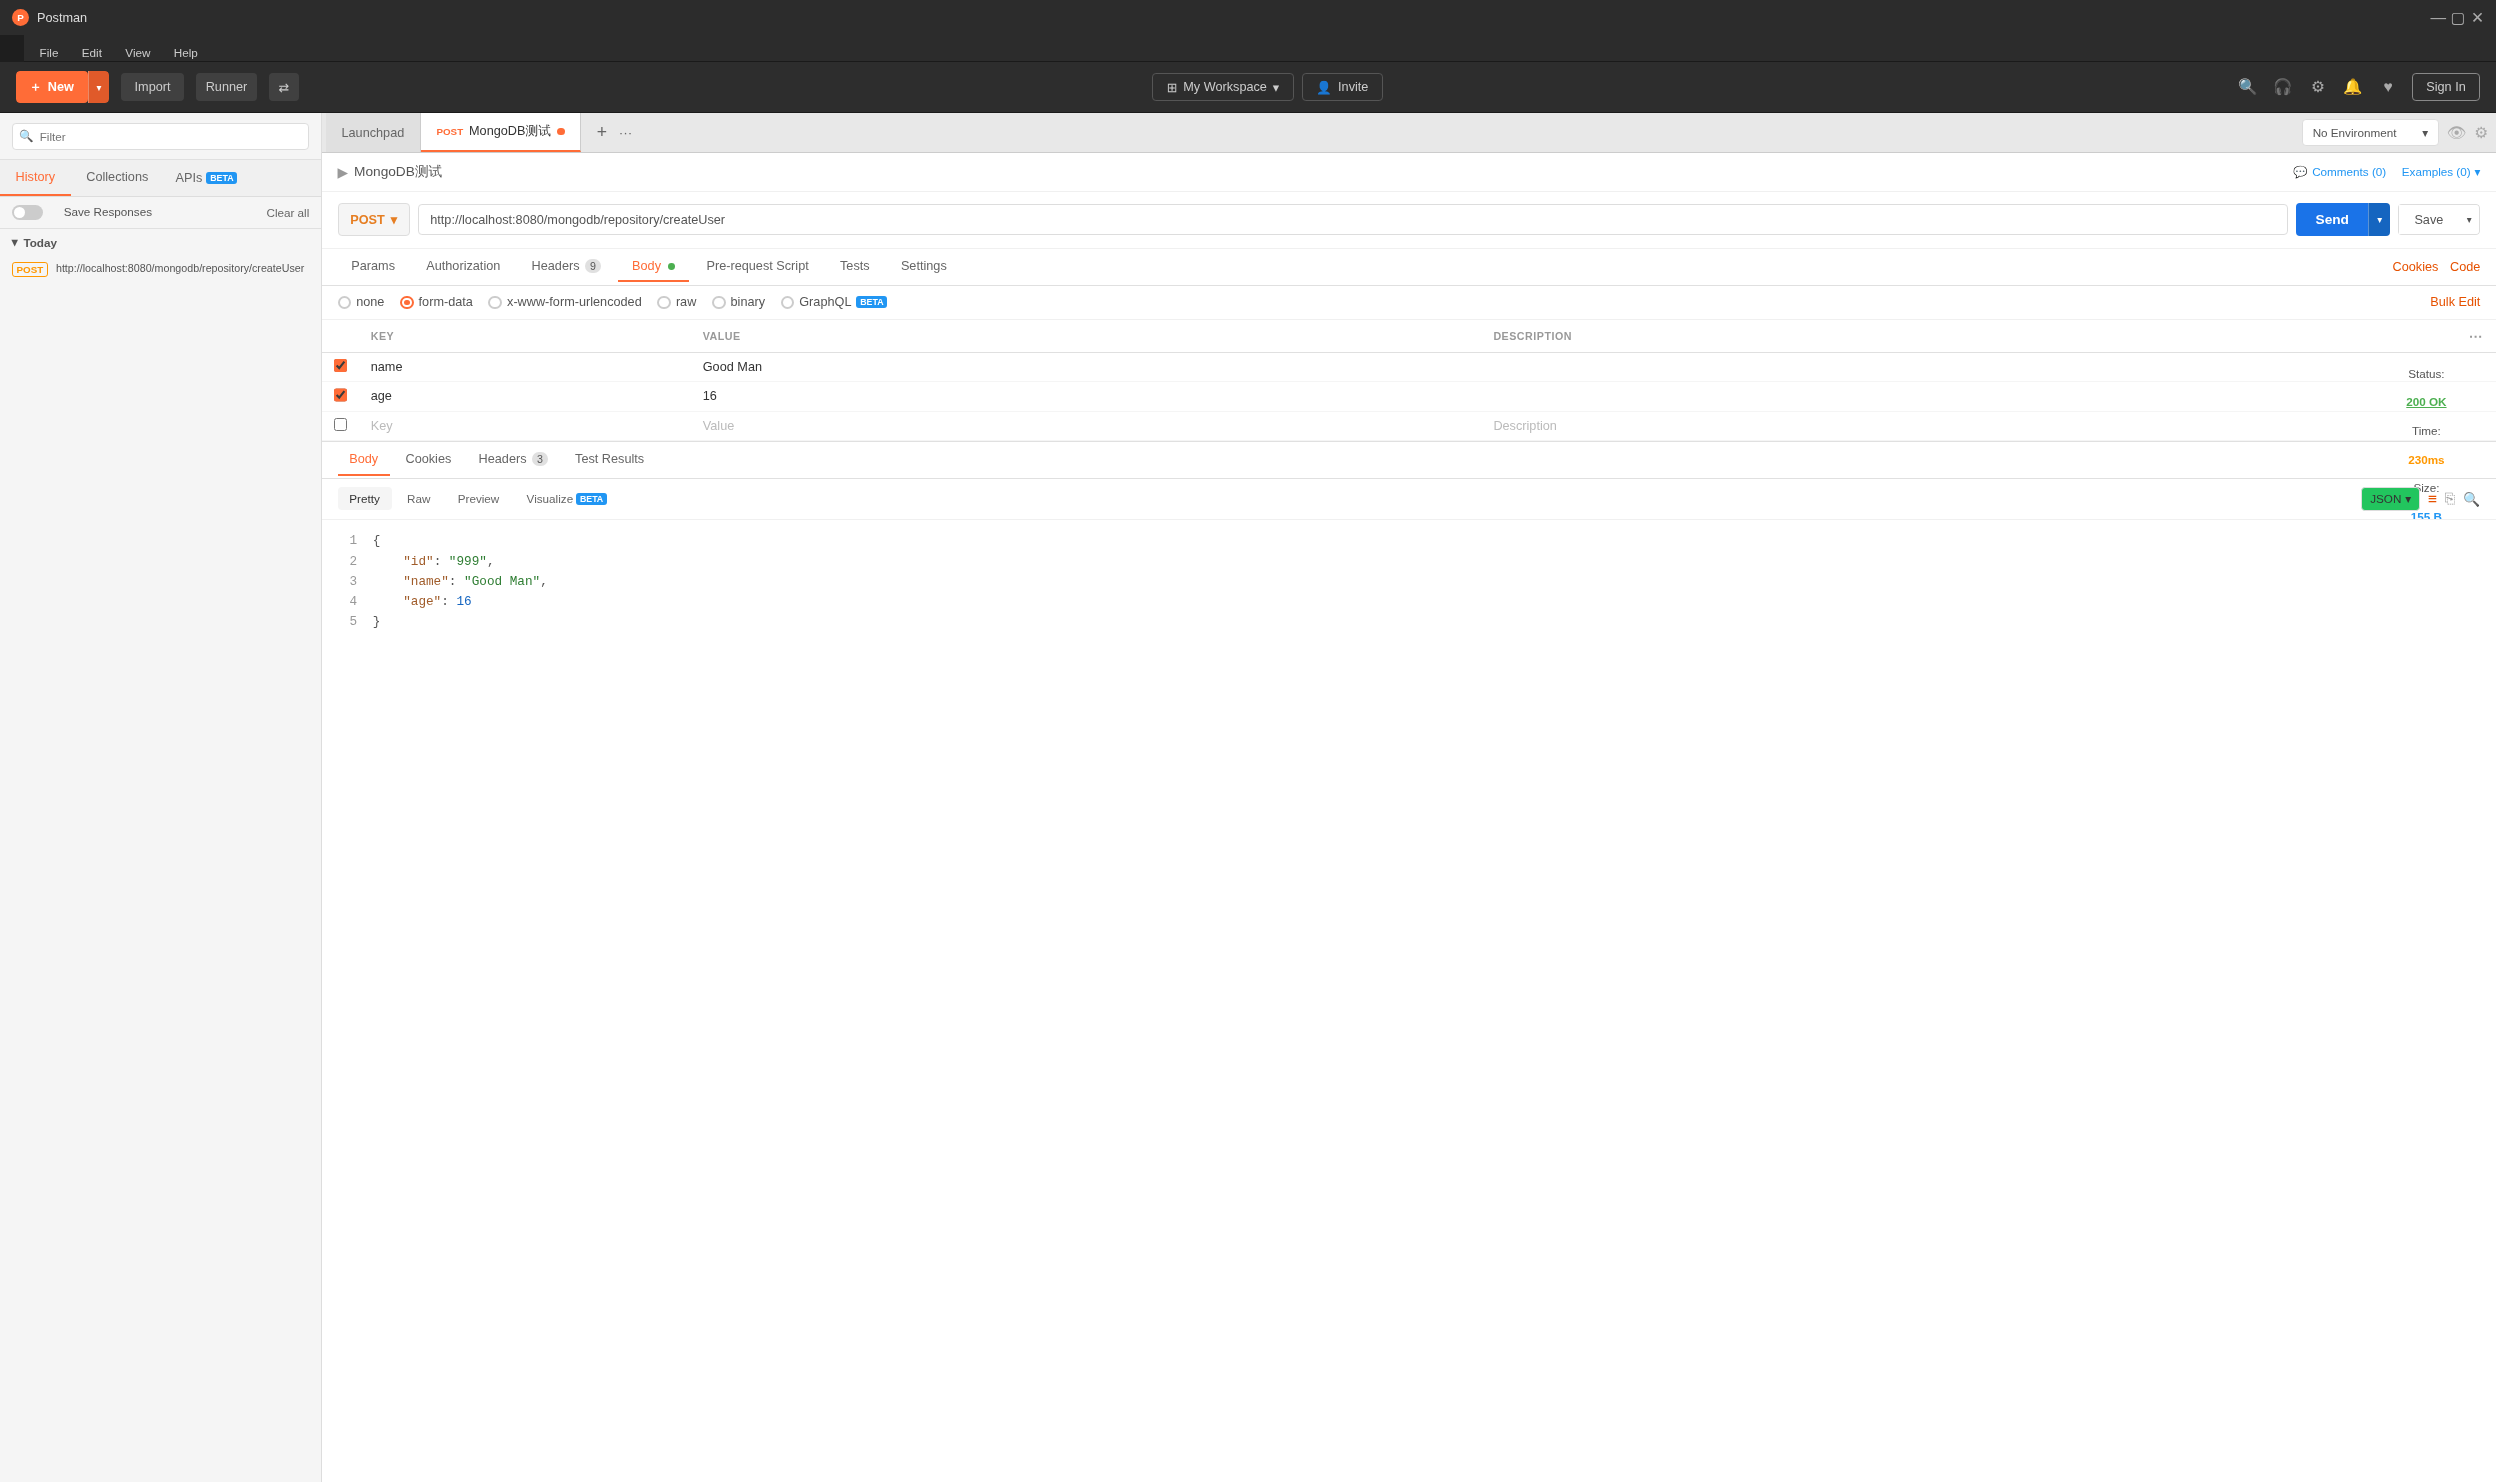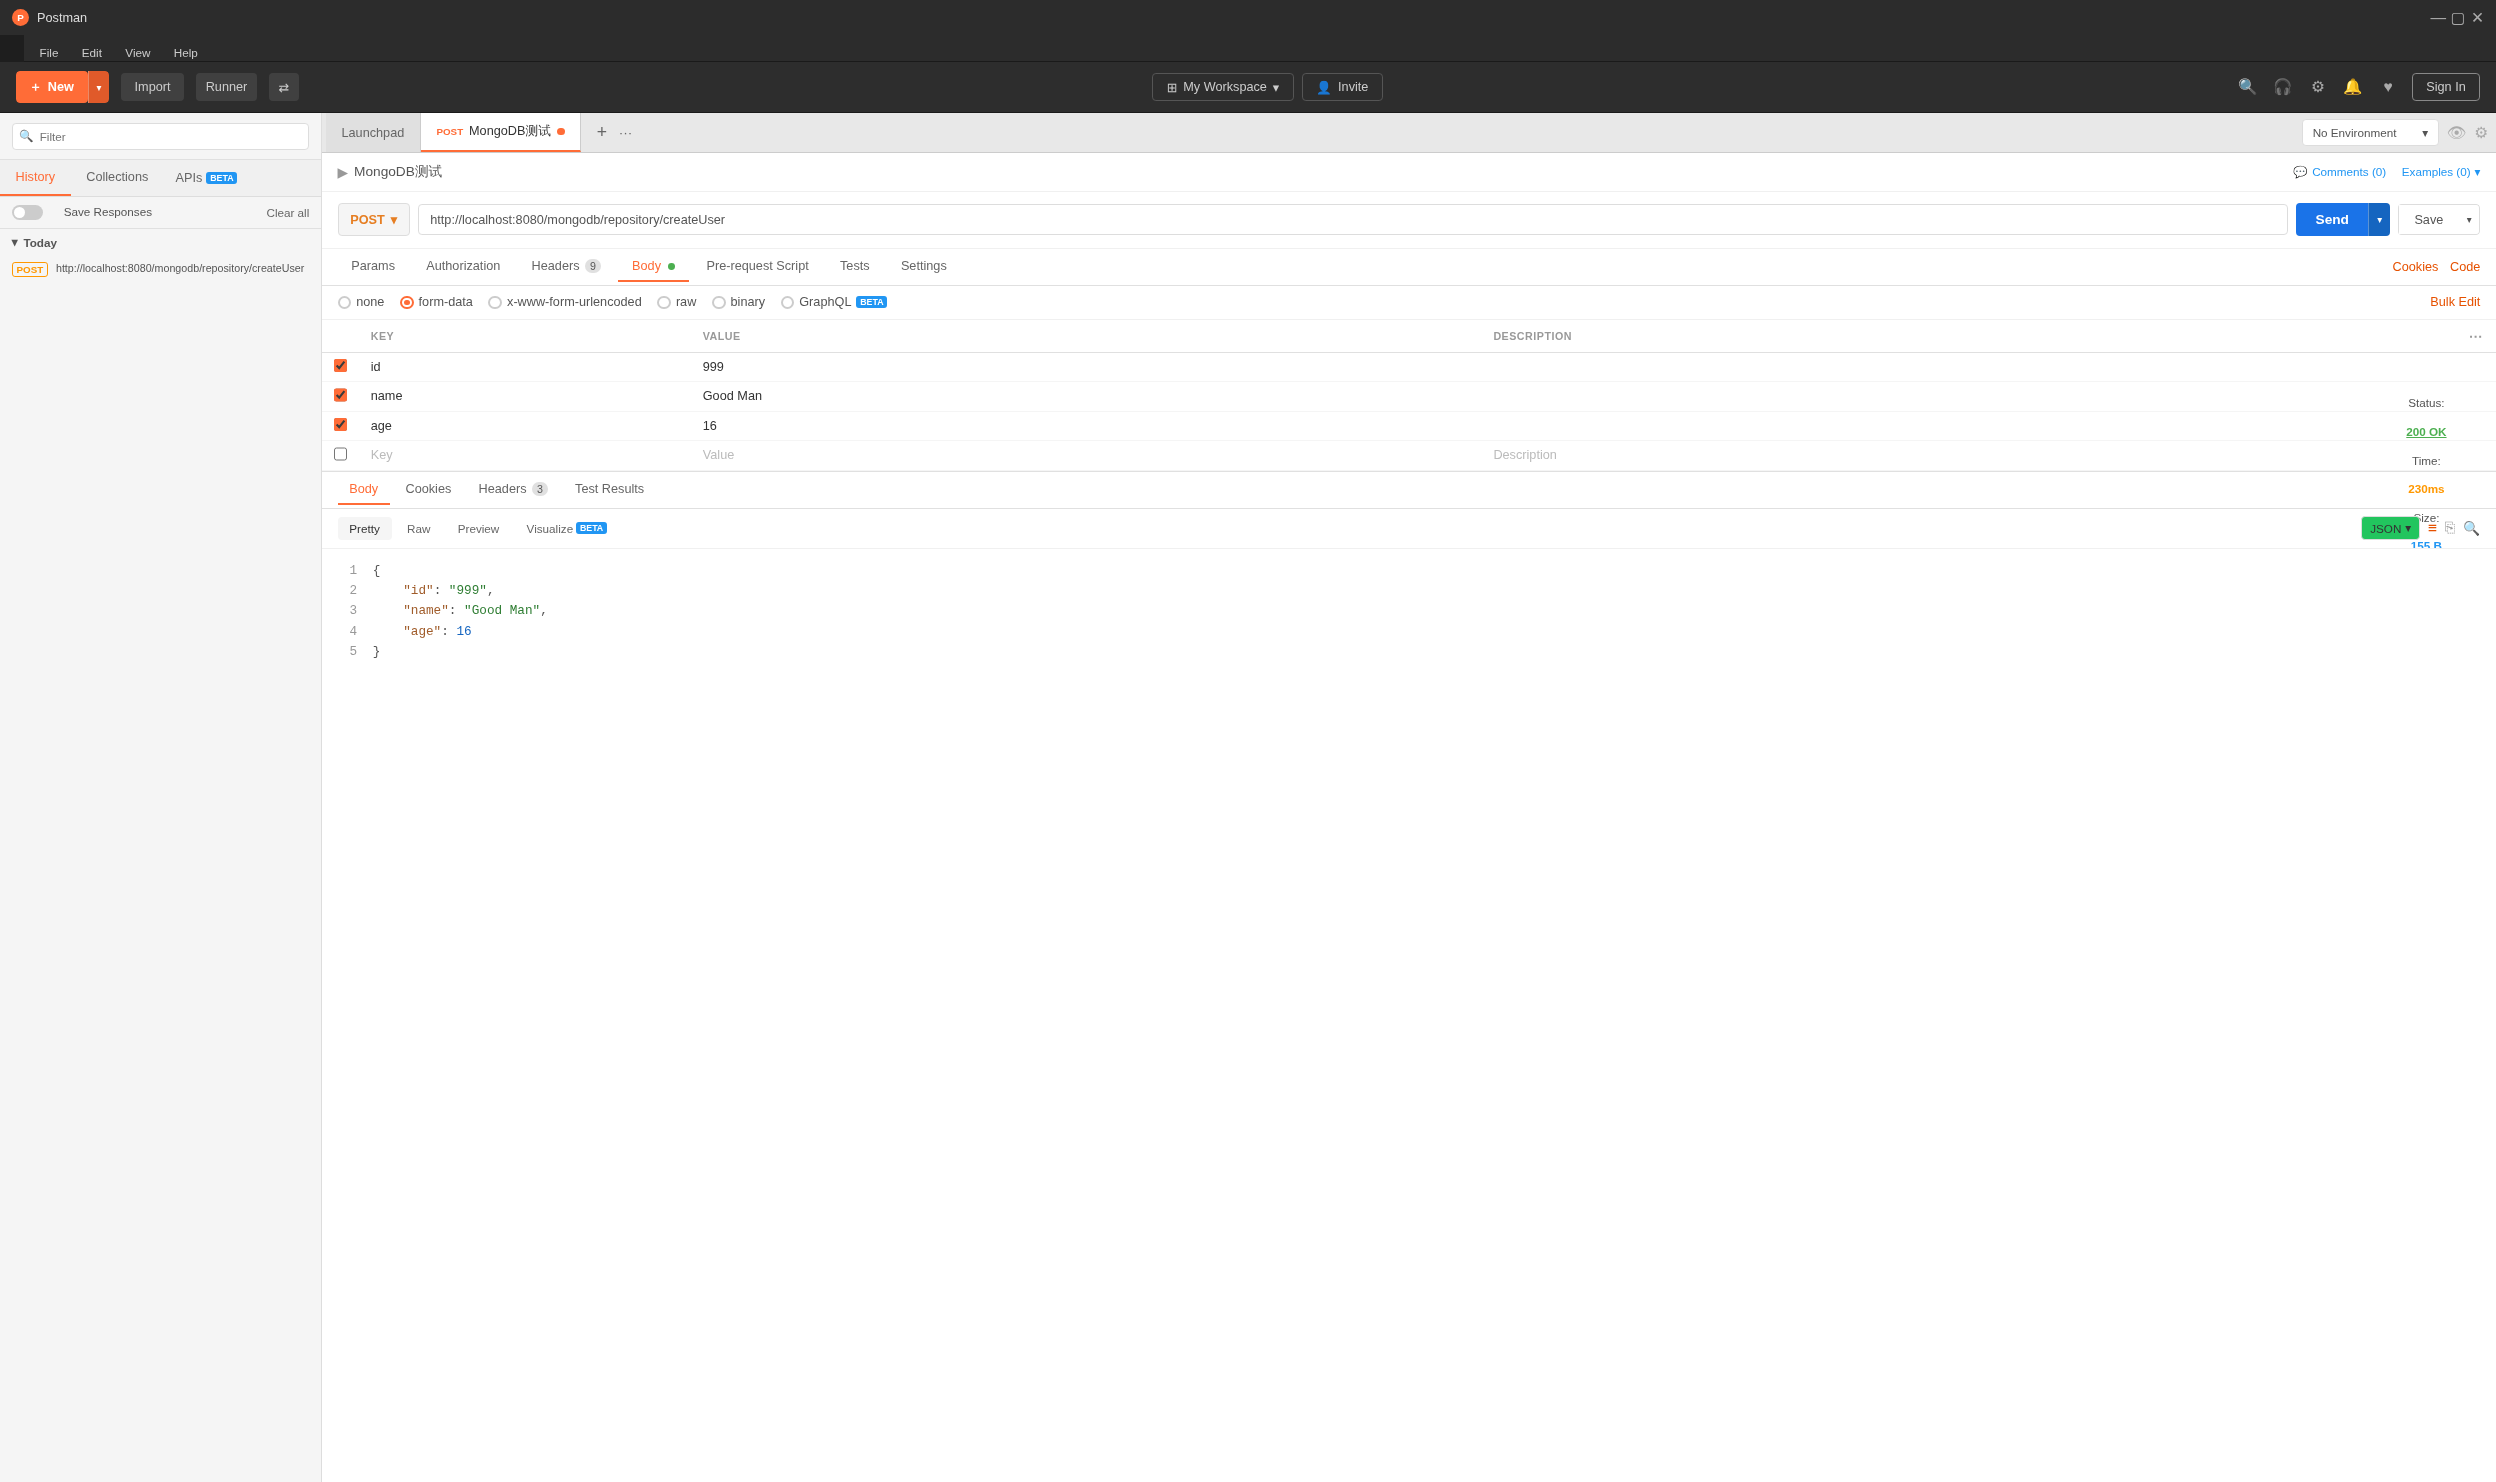--- a/index.html
+++ b/index.html
@@ -396,27 +396,20 @@
               <span>DESCRIPTION</span>
             </th>
             <th style="width:39px">
               <span class="more-options">⋯</span>
             </th>
           </tr>
         </thead>
         <tbody>
           <tr>
             <td class="checkbox-cell"><input type="checkbox" class="cb" checked="" style=""></td>
-            <td>id</td>
-            <td>999</td>
-            <td></td>
-            <td></td>
-          </tr>
-          <tr>
-            <td class="checkbox-cell"><input type="checkbox" class="cb" checked="" style=""></td>
             <td>name</td>
             <td>Good Man</td>
             <td></td>
             <td></td>
           </tr>
           <tr>
             <td class="checkbox-cell"><input type="checkbox" class="cb" checked="" style=""></td>
             <td>age</td>
             <td>16</td>
             <td></td>

